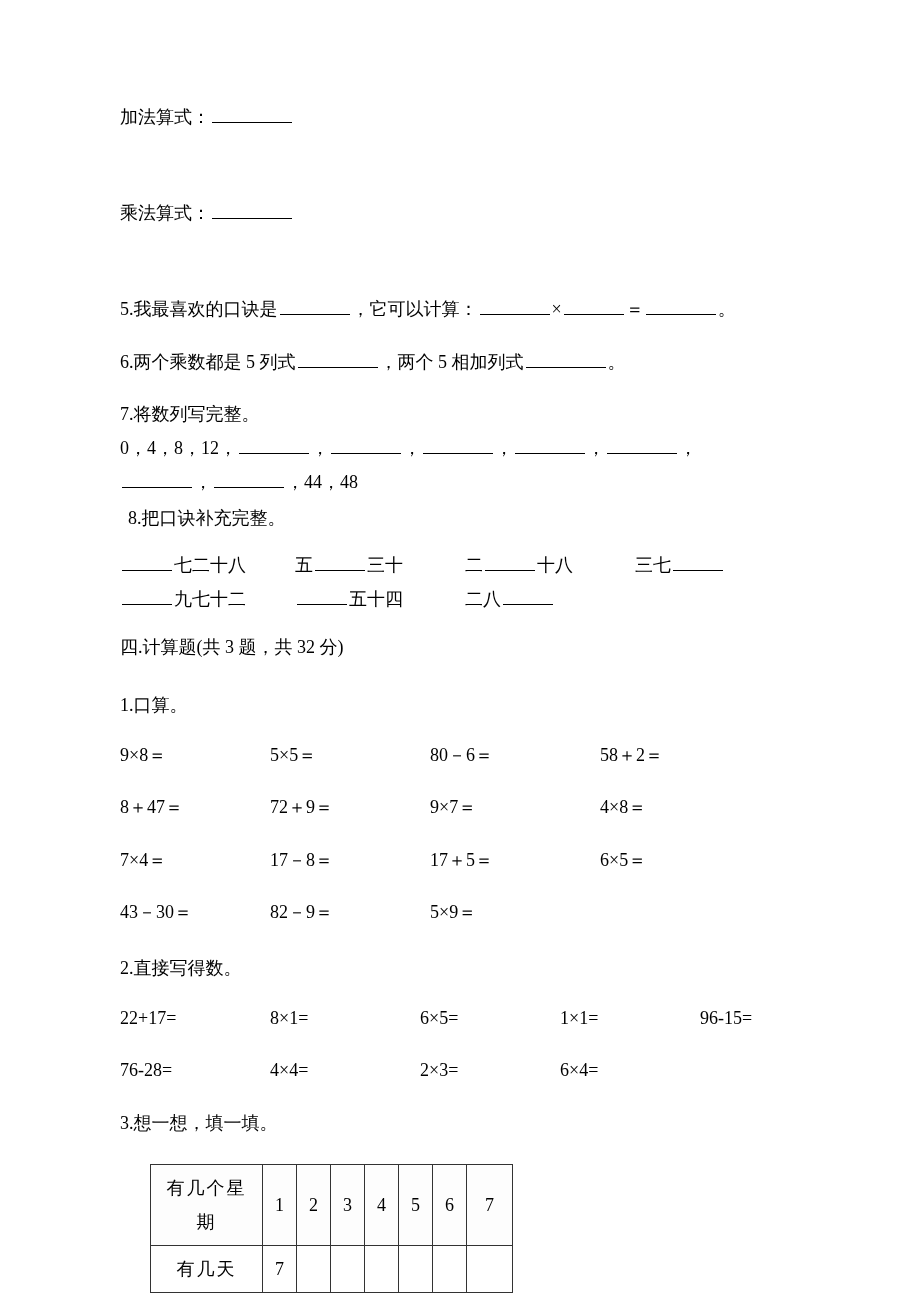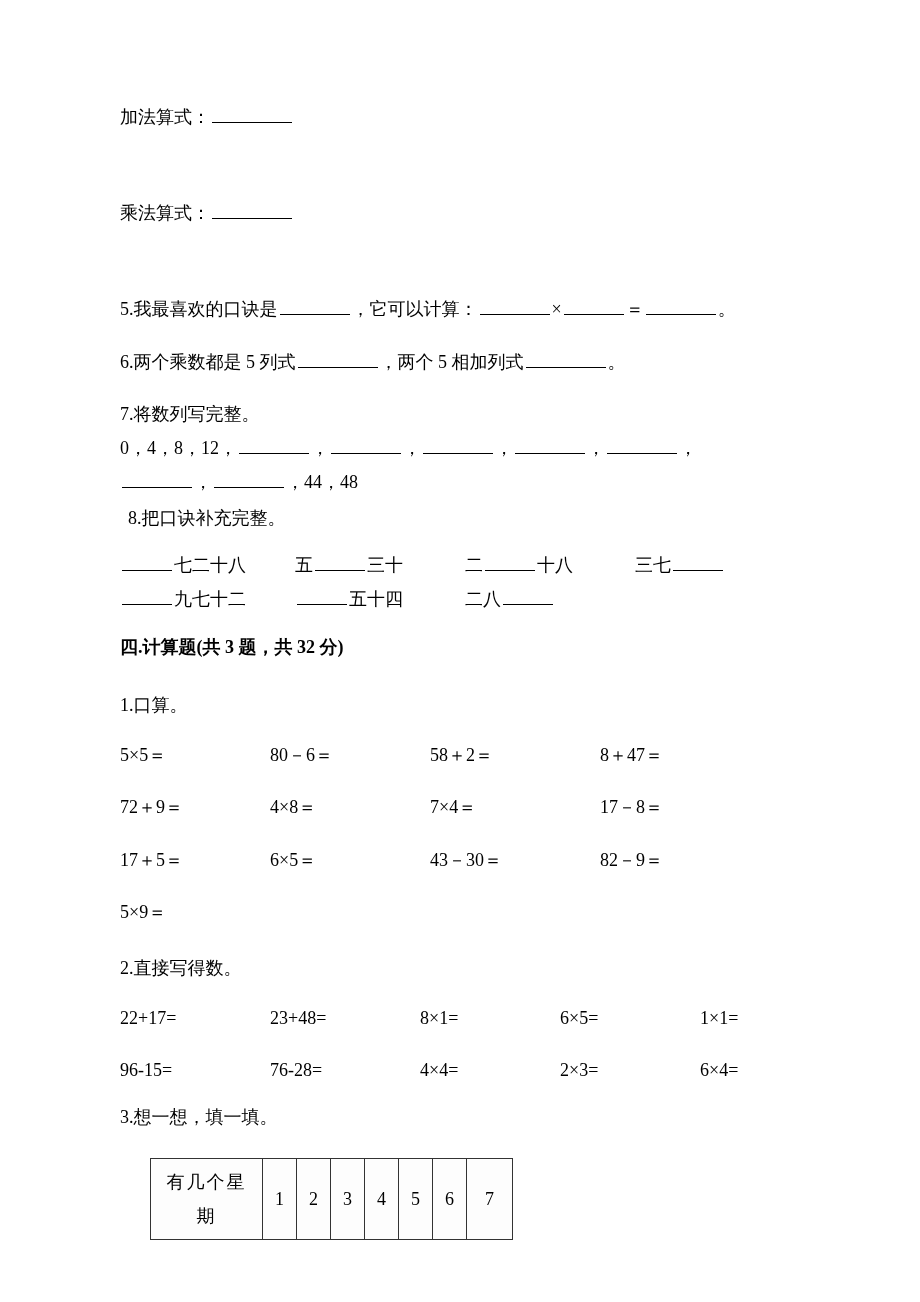--- a/index.html
+++ b/index.html
@@ -20,33 +20,33 @@
       display: inline-block;
       border-bottom: 1px solid #000;
       height: 1.1em;
       vertical-align: baseline;
       margin: 0 2px;
     }
     .b70 { width: 70px; }
     .b80 { width: 80px; }
     .b60 { width: 60px; }
     .b50 { width: 50px; }
-    .section-title { font-weight: bold; margin-top: 14px; margin-bottom: 24px; }
+    .section-title { font-weight: normal; margin-top: 14px; margin-bottom: 24px; }
     .q-line { margin-top: 10px; margin-bottom: 16px; }
     .calc-grid-4 {
       display: grid;
       grid-template-columns: 150px 160px 170px 150px;
       row-gap: 18px;
       margin-bottom: 22px;
     }
     .calc-grid-5 {
       display: grid;
       grid-template-columns: 150px 150px 140px 140px 100px;
       row-gap: 18px;
-      margin-bottom: 12px;
+      margin-bottom: 18px;
     }
     .mnemonic-line {
       display: grid;
       grid-template-columns: 175px 170px 170px 140px;
       margin-bottom: 0;
     }
     table.wk {
       border-collapse: collapse;
       margin-top: 24px;
       margin-left: 30px;
@@ -105,39 +105,40 @@
 <div class="mnemonic-line" style="margin-bottom:12px;">
   <div><span class="blank b50"></span><span>九七十二</span></div>
   <div><span class="blank b50"></span><span>五十四</span></div>
   <div><span>二八</span><span class="blank b50"></span></div>
 </div>
 
 <div class="section-title">四.计算题(共 3 题，共 32 分)</div>
 
 <div class="q-line">1.口算。</div>
 <div class="calc-grid-4">
+  <div>9×8＝</div>
   <div>5×5＝</div>
   <div>80－6＝</div>
   <div>58＋2＝</div>
   <div>8＋47＝</div>
   <div>72＋9＝</div>
+  <div>9×7＝</div>
   <div>4×8＝</div>
   <div>7×4＝</div>
   <div>17－8＝</div>
   <div>17＋5＝</div>
   <div>6×5＝</div>
   <div>43－30＝</div>
   <div>82－9＝</div>
   <div>5×9＝</div>
 </div>
 
 <div class="q-line">2.直接写得数。</div>
 <div class="calc-grid-5">
   <div>22+17=</div>
-  <div>23+48=</div>
   <div>8×1=</div>
   <div>6×5=</div>
   <div>1×1=</div>
   <div>96-15=</div>
   <div>76-28=</div>
   <div>4×4=</div>
   <div>2×3=</div>
   <div>6×4=</div>
 </div>
 
@@ -148,14 +149,24 @@
       <tr>
     <td class="lab hdr">有几个星期</td>
     <td class="num hdr">1</td>
     <td class="num hdr">2</td>
     <td class="num hdr">3</td>
     <td class="num hdr">4</td>
     <td class="num hdr">5</td>
     <td class="num hdr">6</td>
     <td class="num-last hdr">7</td>
   </tr>
+  <tr>
+    <td class="lab">有几天</td>
+    <td class="num">7</td>
+    <td class="num"></td>
+    <td class="num"></td>
+    <td class="num"></td>
+    <td class="num"></td>
+    <td class="num"></td>
+    <td class="num-last"></td>
+  </tr>
 </tbody>
   </table>
 
 </body></html>

